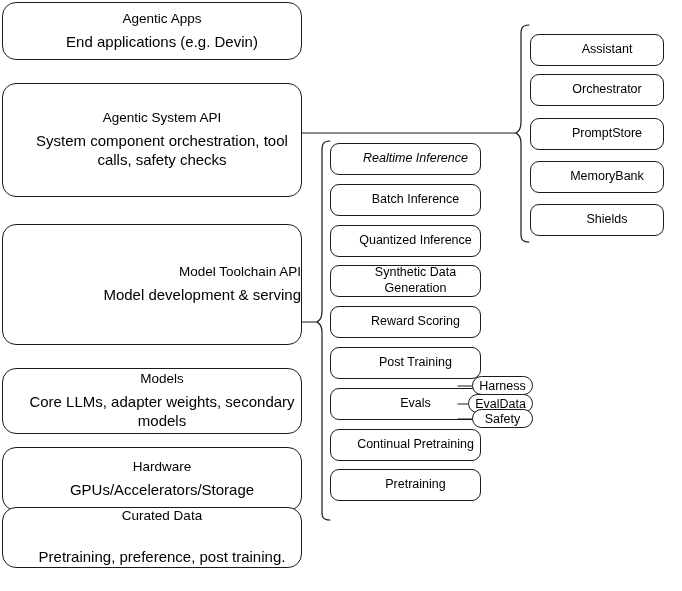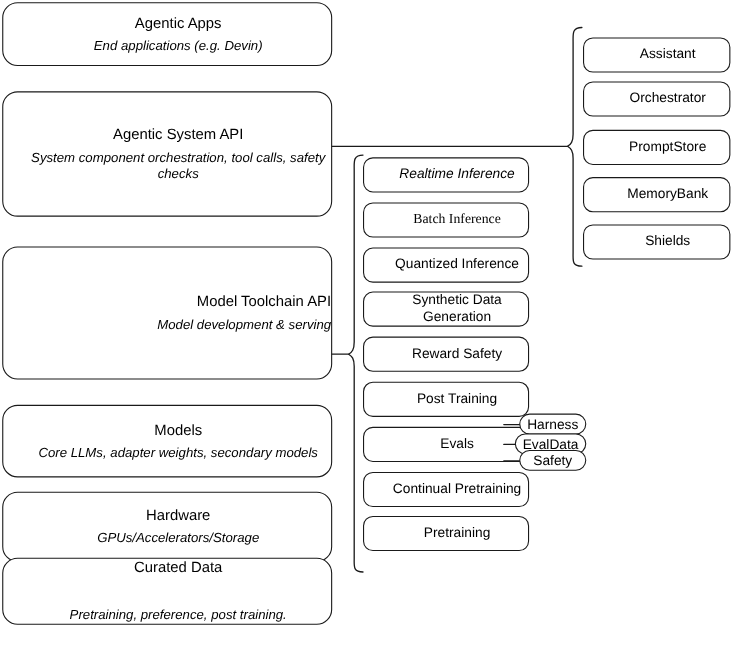--- a/index.html
+++ b/index.html
@@ -39,24 +39,23 @@
   .layer {
     left: 2px;
     width: 300px;
     border-radius: 14px;
   }
   .layer .title {
     font-size: 13.5px;
     color: #000;
   }
   .layer .subtitle {
-    font-size: 12px;
+    font-size: 15px;
     color: #000;
     margin-top: 5px;
-    font-style: italic;
   }
   
   .chip {
     height: 32px;
     border-radius: 9px;
     font-size: 12.5px;
   }
   .chip.mid {
     left: 330px;
     width: 151px;
@@ -126,31 +125,31 @@
   </div>
 
   <div class="node layer" style="top:507px; height:61px;justify-content:space-between;">
     <div class="title">Curated Data</div>
     <div class="subtitle">Pretraining, preference, post training.</div>
   </div>
 
   <div class="node chip mid" style="top:143px;font-style:italic;">
     <span>Realtime Inference</span>
   </div>
-  <div class="node chip mid" style="top:184px;font-family:Liberation Serif, serif;">
+  <div class="node chip mid" style="top:184px;">
     <span>Batch Inference</span>
   </div>
   <div class="node chip mid" style="top:225px;">
     <span>Quantized Inference</span>
   </div>
   <div class="node chip mid" style="top:265px;">
     <span>Synthetic Data Generation</span>
   </div>
   <div class="node chip mid" style="top:306px;">
-    <span>Reward Safety</span>
+    <span>Reward Scoring</span>
   </div>
   <div class="node chip mid" style="top:347px;">
     <span>Post Training</span>
   </div>
   <div class="node chip mid" style="top:388px;">
     <span>Evals</span>
   </div>
   <div class="node chip mid" style="top:429px;">
     <span>Continual Pretraining</span>
   </div>

